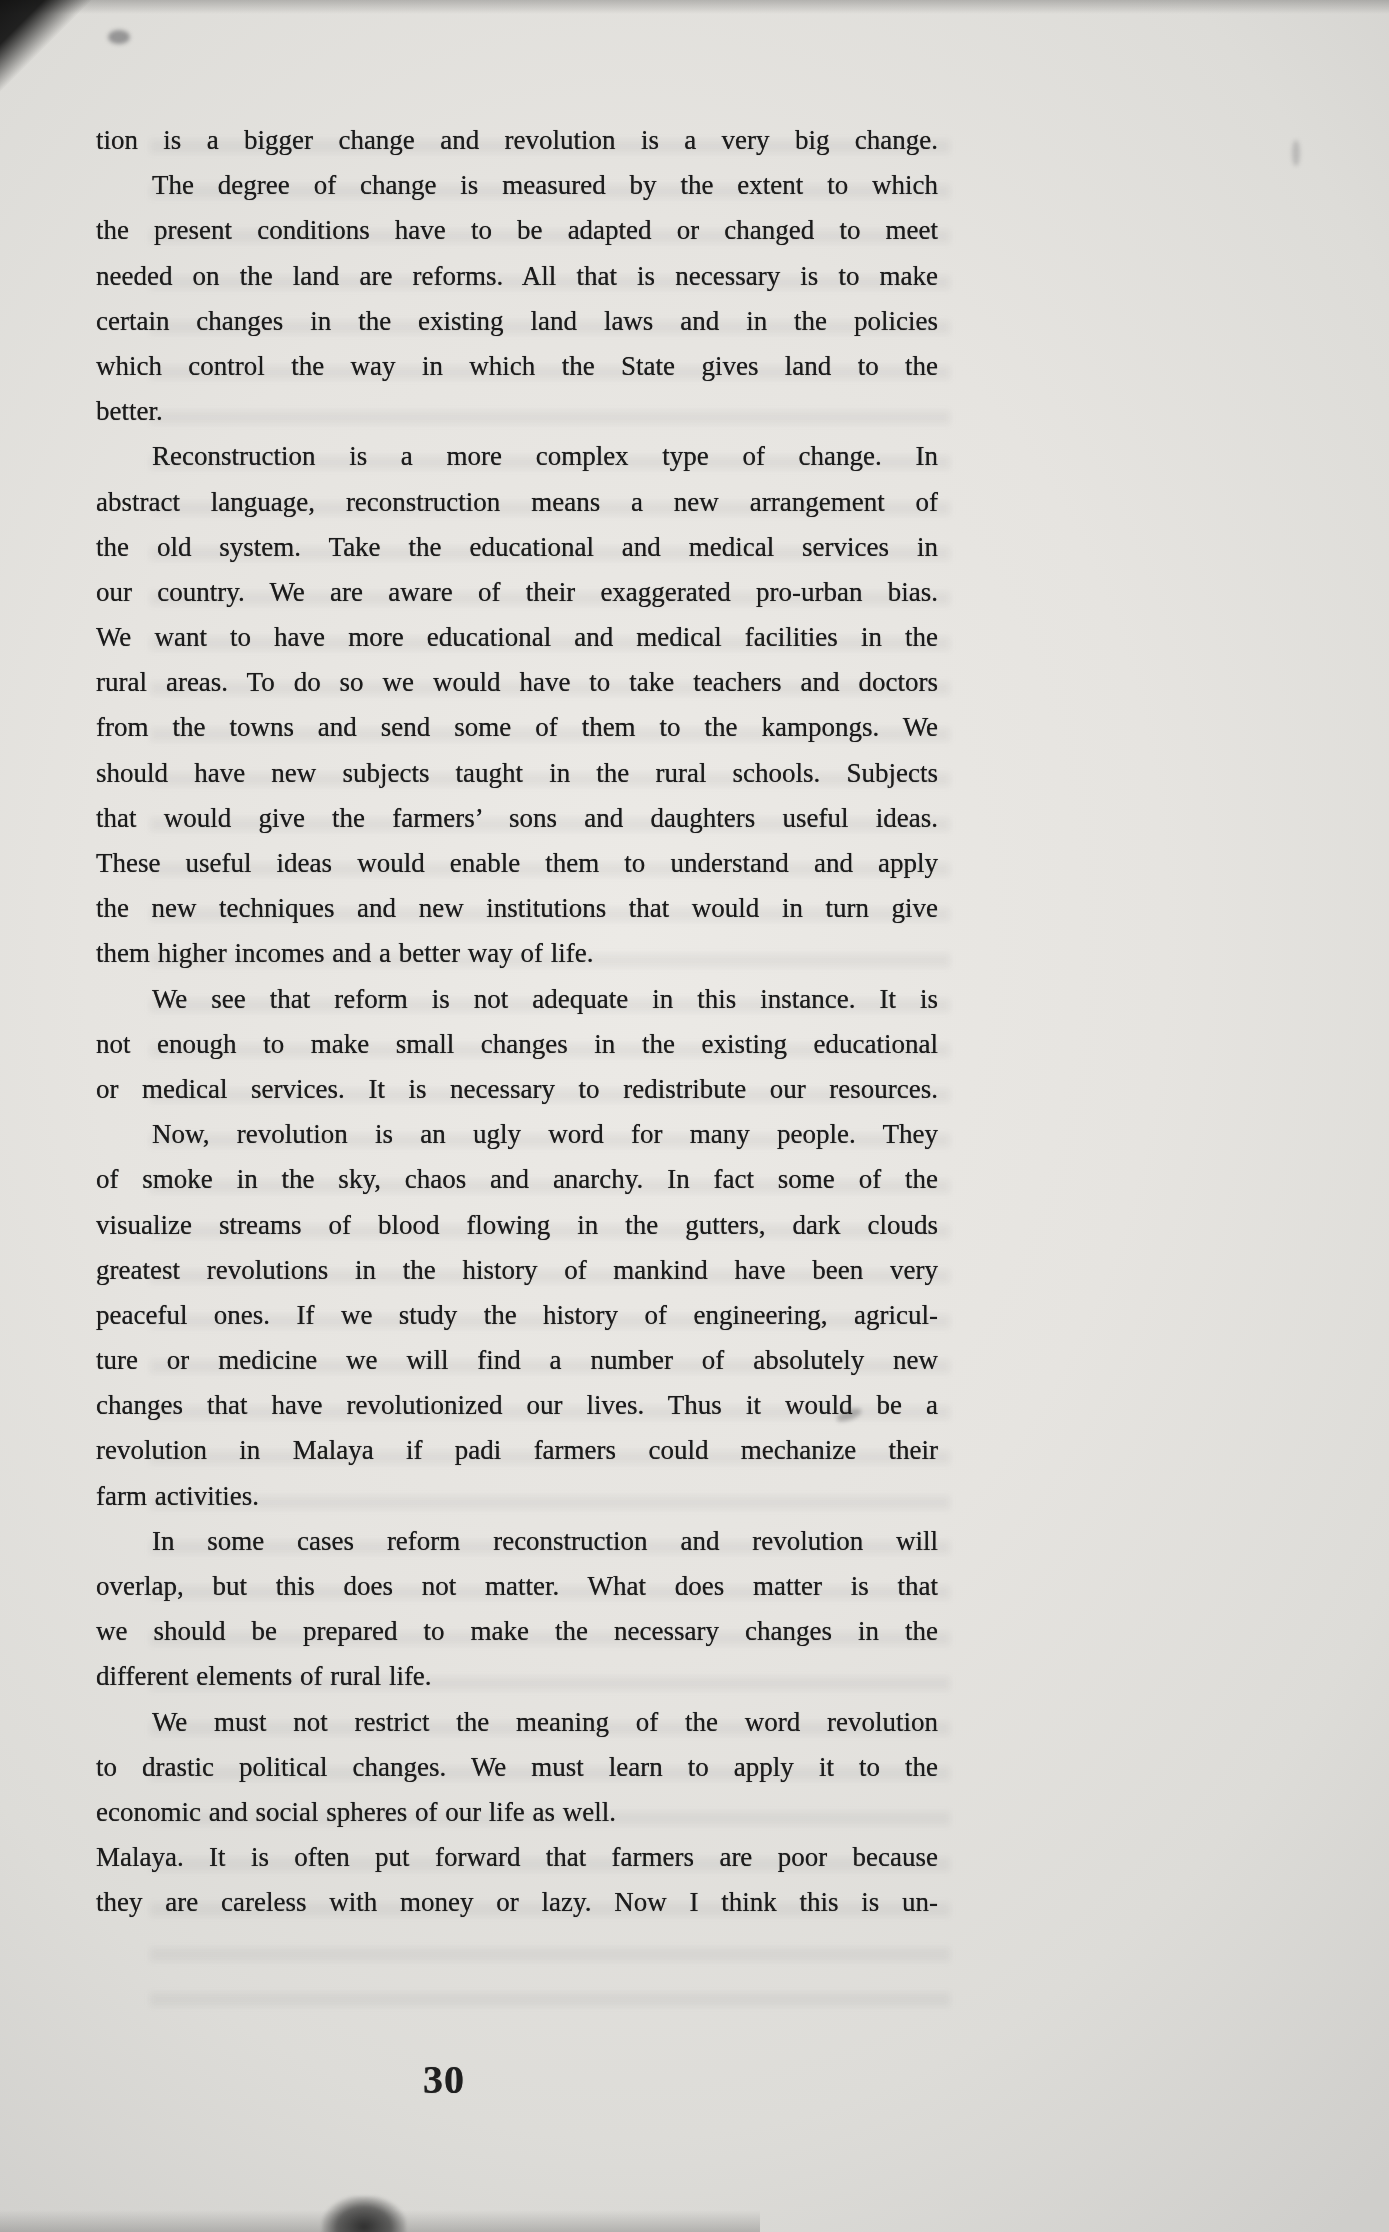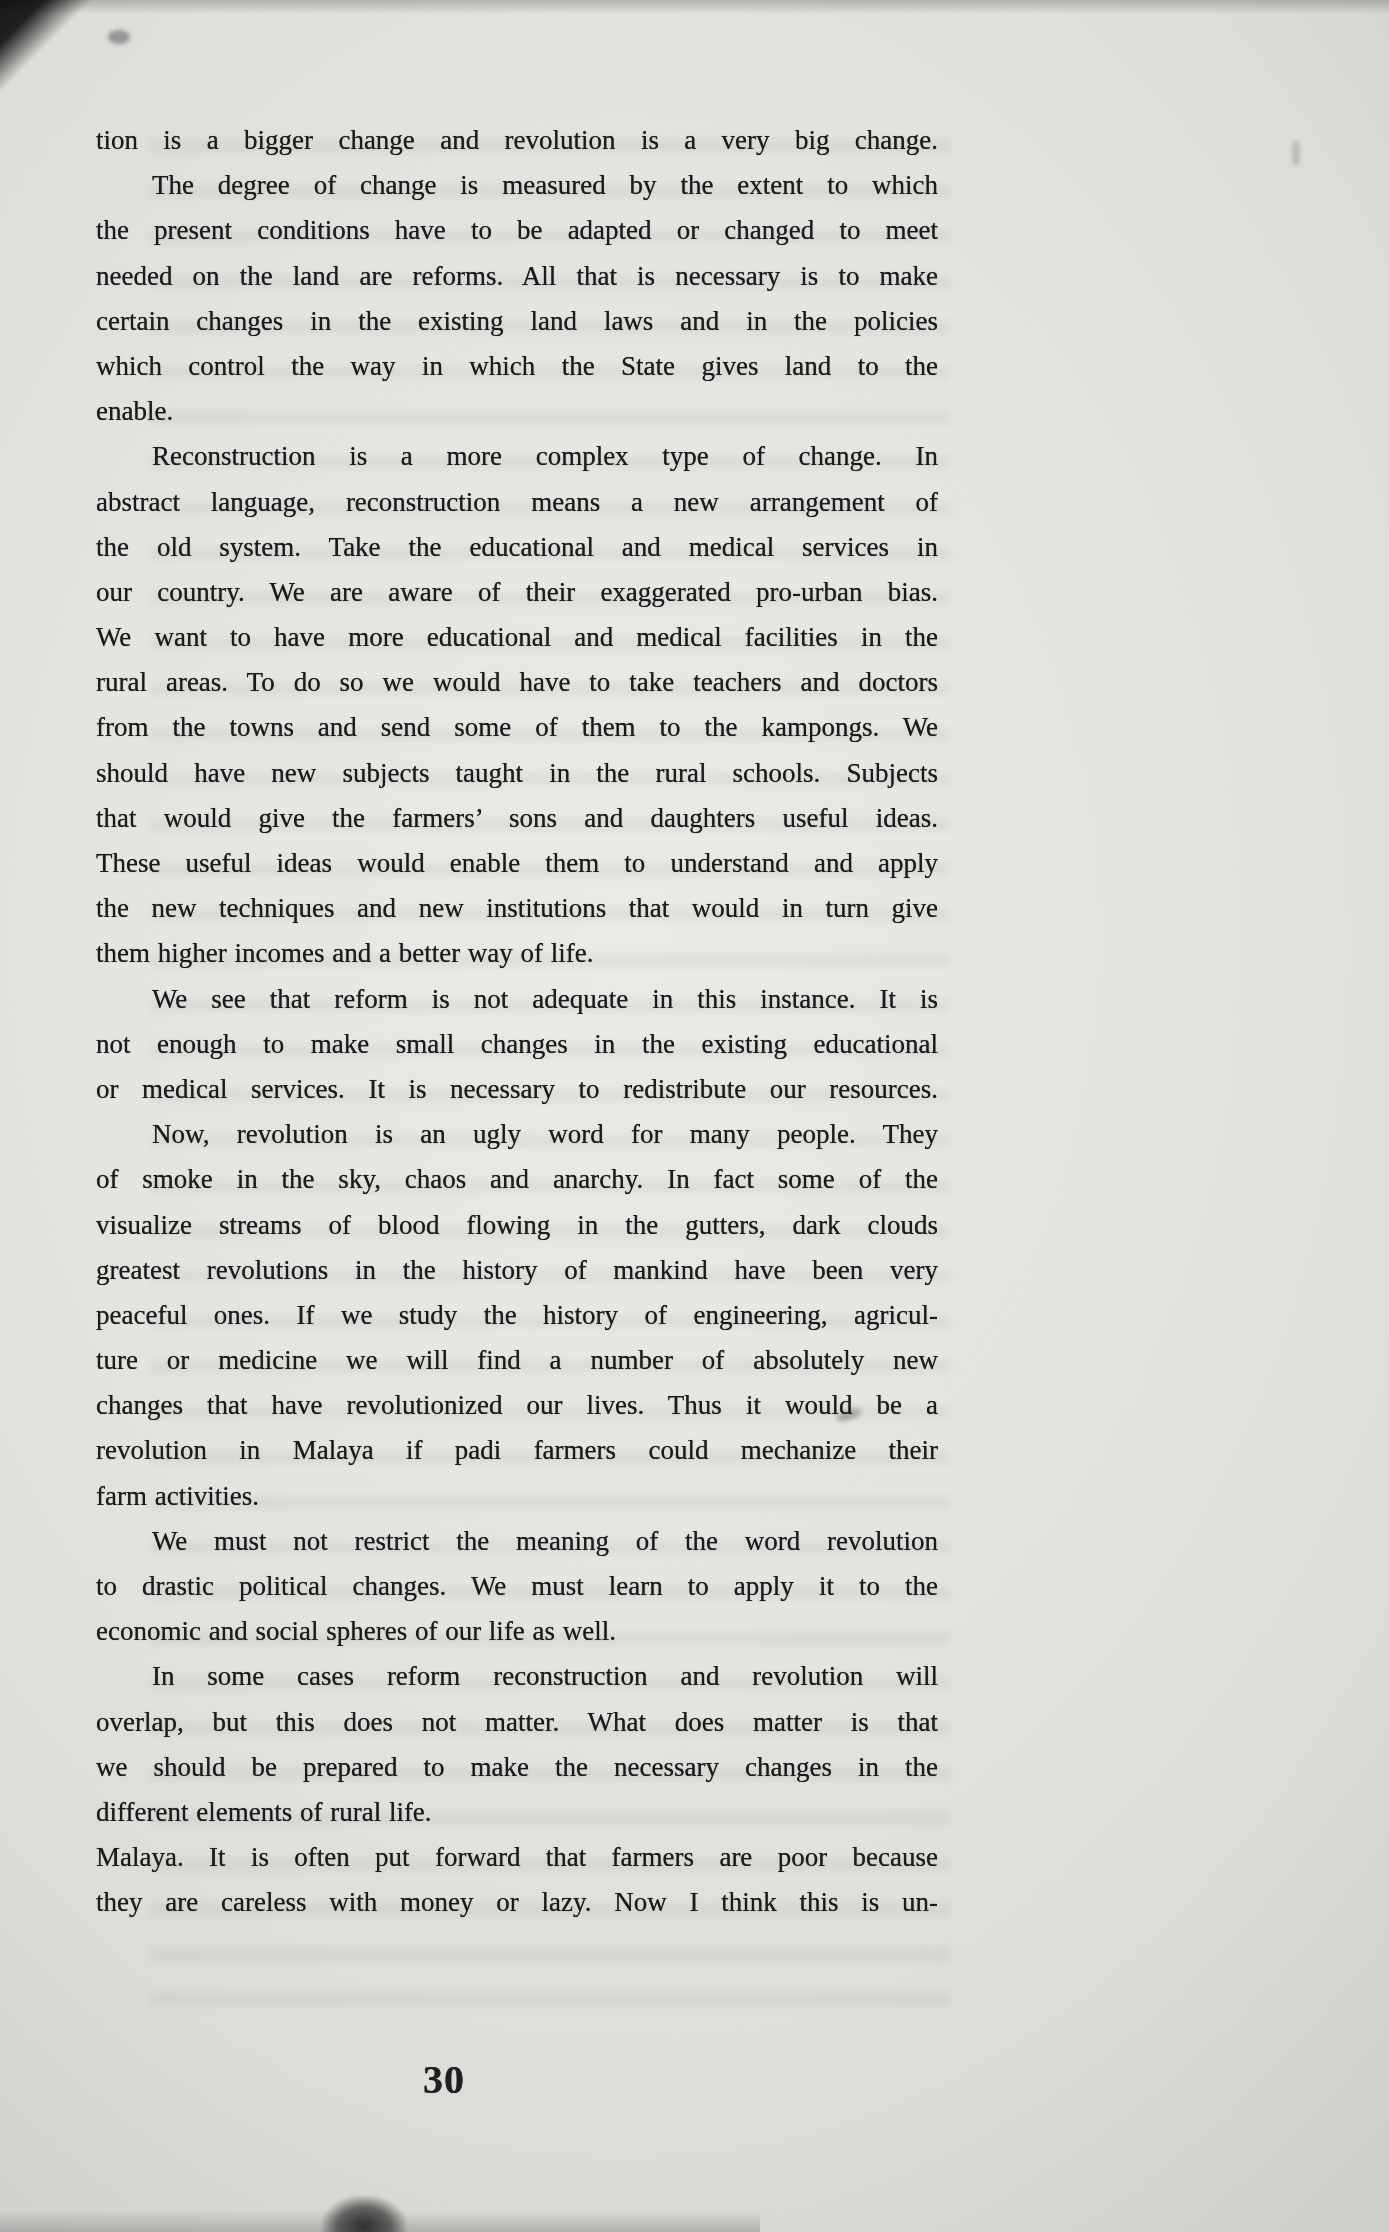--- a/index.html
+++ b/index.html
@@ -122,21 +122,21 @@
   <div class="textblock" id="textblock">
       <div class="para">
         <div class="line">tion is a bigger change and revolution is a very big change.</div>
       </div>
       <div class="para">
         <div class="line indent">The degree of change is measured by the extent to which</div>
         <div class="line">the present conditions have to be adapted or changed to meet</div>
         <div class="line">needed on the land are reforms. All that is necessary is to make</div>
         <div class="line">certain changes in the existing land laws and in the policies</div>
         <div class="line">which control the way in which the State gives land to the</div>
-        <div class="line endline">enable.</div>
+        <div class="line endline">better.</div>
       </div>
       <div class="para">
         <div class="line indent">Reconstruction is a more complex type of change. In</div>
         <div class="line">abstract language, reconstruction means a new arrangement of</div>
         <div class="line">the old system. Take the educational and medical services in</div>
         <div class="line">our country. We are aware of their exaggerated pro-urban bias.</div>
         <div class="line">We want to have more educational and medical facilities in the</div>
         <div class="line">rural areas. To do so we would have to take teachers and doctors</div>
         <div class="line">from the towns and send some of them to the kampongs. We</div>
         <div class="line">should have new subjects taught in the rural schools. Subjects</div>
@@ -155,29 +155,29 @@
         <div class="line">of smoke in the sky, chaos and anarchy. In fact some of the</div>
         <div class="line">visualize streams of blood flowing in the gutters, dark clouds</div>
         <div class="line">greatest revolutions in the history of mankind have been very</div>
         <div class="line">peaceful ones. If we study the history of engineering, agricul-</div>
         <div class="line">ture or medicine we will find a number of absolutely new</div>
         <div class="line">changes that have revolutionized our lives. Thus it would be a</div>
         <div class="line">revolution in Malaya if padi farmers could mechanize their</div>
         <div class="line endline">farm activities.</div>
       </div>
       <div class="para">
-        <div class="line indent">We must not restrict the meaning of the word revolution</div>
-        <div class="line">to drastic political changes. We must learn to apply it to the</div>
-        <div class="line endline">economic and social spheres of our life as well.</div>
-      </div>
-      <div class="para">
         <div class="line indent">In some cases reform reconstruction and revolution will</div>
         <div class="line">overlap, but this does not matter. What does matter is that</div>
         <div class="line">we should be prepared to make the necessary changes in the</div>
         <div class="line endline">different elements of rural life.</div>
+      </div>
+      <div class="para">
+        <div class="line indent">We must not restrict the meaning of the word revolution</div>
+        <div class="line">to drastic political changes. We must learn to apply it to the</div>
+        <div class="line endline">economic and social spheres of our life as well.</div>
       </div>
       <div class="para">
         <div class="line">Malaya. It is often put forward that farmers are poor because</div>
         <div class="line">they are careless with money or lazy. Now I think this is un-</div>
       </div>
     </div>
 
   <div class="pagenum">30</div>
 
   <div class="smudge-bottom"></div>

